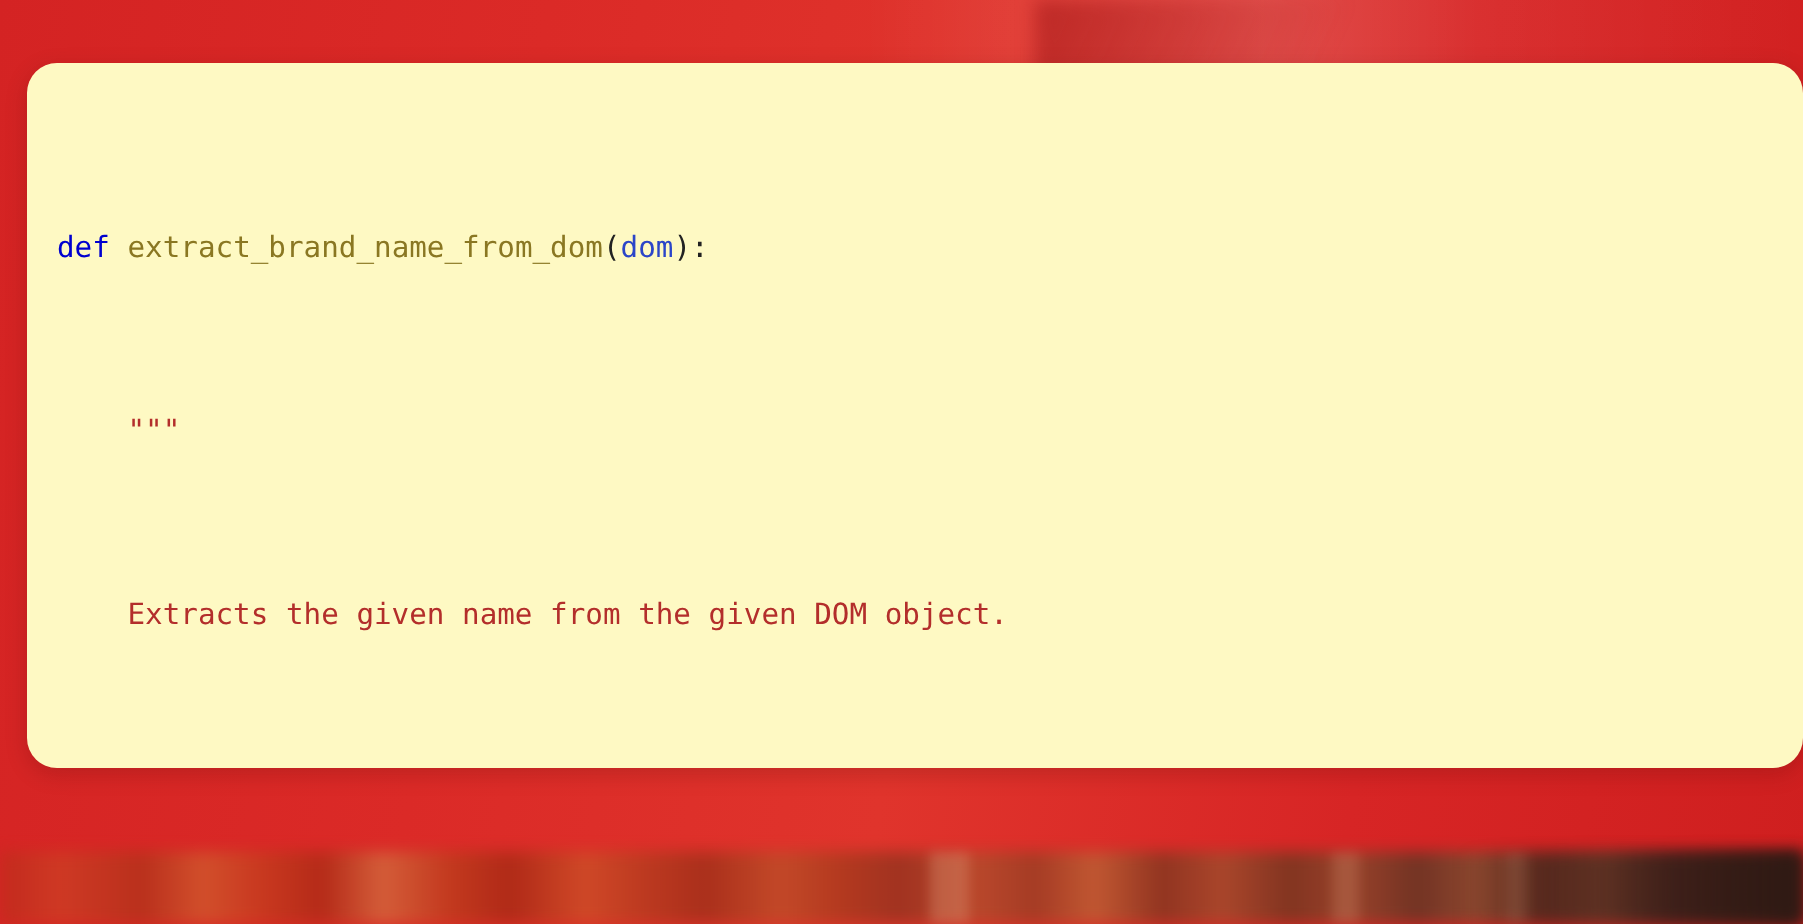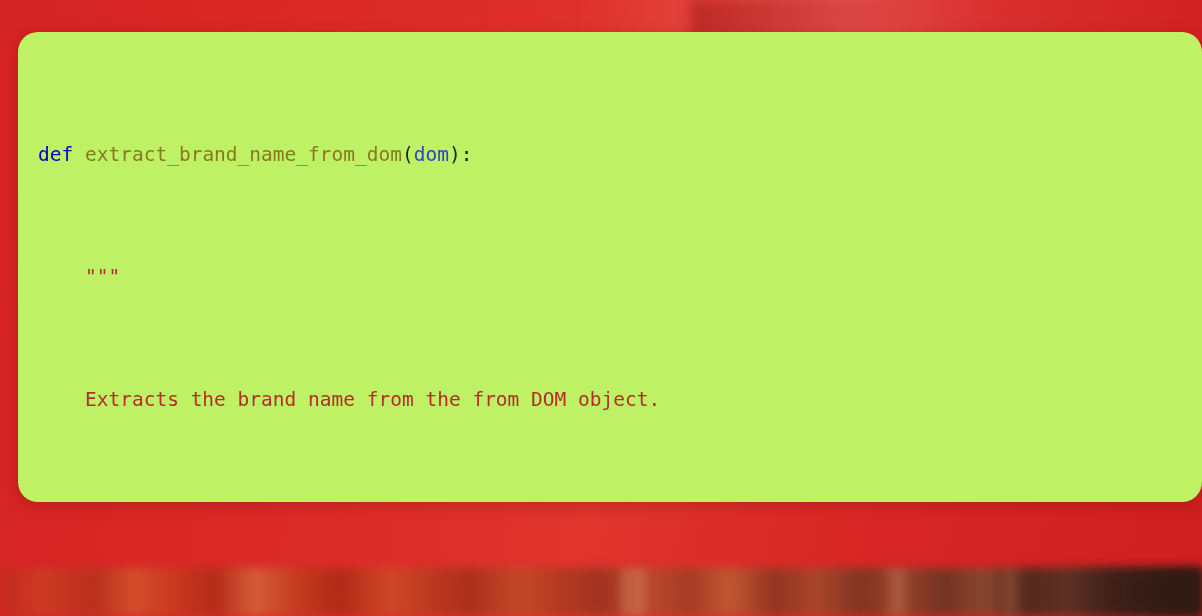--- a/index.html
+++ b/index.html
@@ -84,24 +84,24 @@
     bottom: 0;
     height: 48px;
     background: rgba(255,210,170,0.22);
     filter: blur(4px);
   }
 
   
   .code-card {
     position: absolute;
     left: 18px;
-    top: 32px;
+    top: 42px;
     width: 1184px;
     height: 470px;
-    background: #bef264;
+    background: #fef9c3;
     border-radius: 20px 20px 20px 20px;
     box-shadow: 0 4px 14px rgba(80,10,10,0.22);
     overflow: hidden;
   }
 
   .code-block {
     position: absolute;
     left: 20px;
     top: 16px;
     margin: 0;
@@ -141,21 +141,21 @@
   <div class="bg-photo-speck" style="left:888px;width:18px;opacity:.7;"></div>
   <div class="bg-photo-speck" style="left:1004px;width:14px;opacity:.5;"></div>
 
   <div class="code-card">
     <div class="code-block">
 
       <div class="code-line"><span class="t-kw">def</span><span class="t-plain"> </span><span class="t-fn">extract_brand_name_from_dom</span><span class="t-punc">(</span><span class="t-param">dom</span><span class="t-punc">):</span></div>
 
       <div class="code-line"><span class="t-plain">    </span><span class="t-str">"""</span></div>
 
-      <div class="code-line"><span class="t-plain">    </span><span class="t-str">Extracts the brand name from the from DOM object.</span></div>
+      <div class="code-line"><span class="t-plain">    </span><span class="t-str">Extracts the given name from the given DOM object.</span></div>
 
       <div class="code-line"><span class="t-str"> </span></div>
 
       
 
       
 
       
 
       

